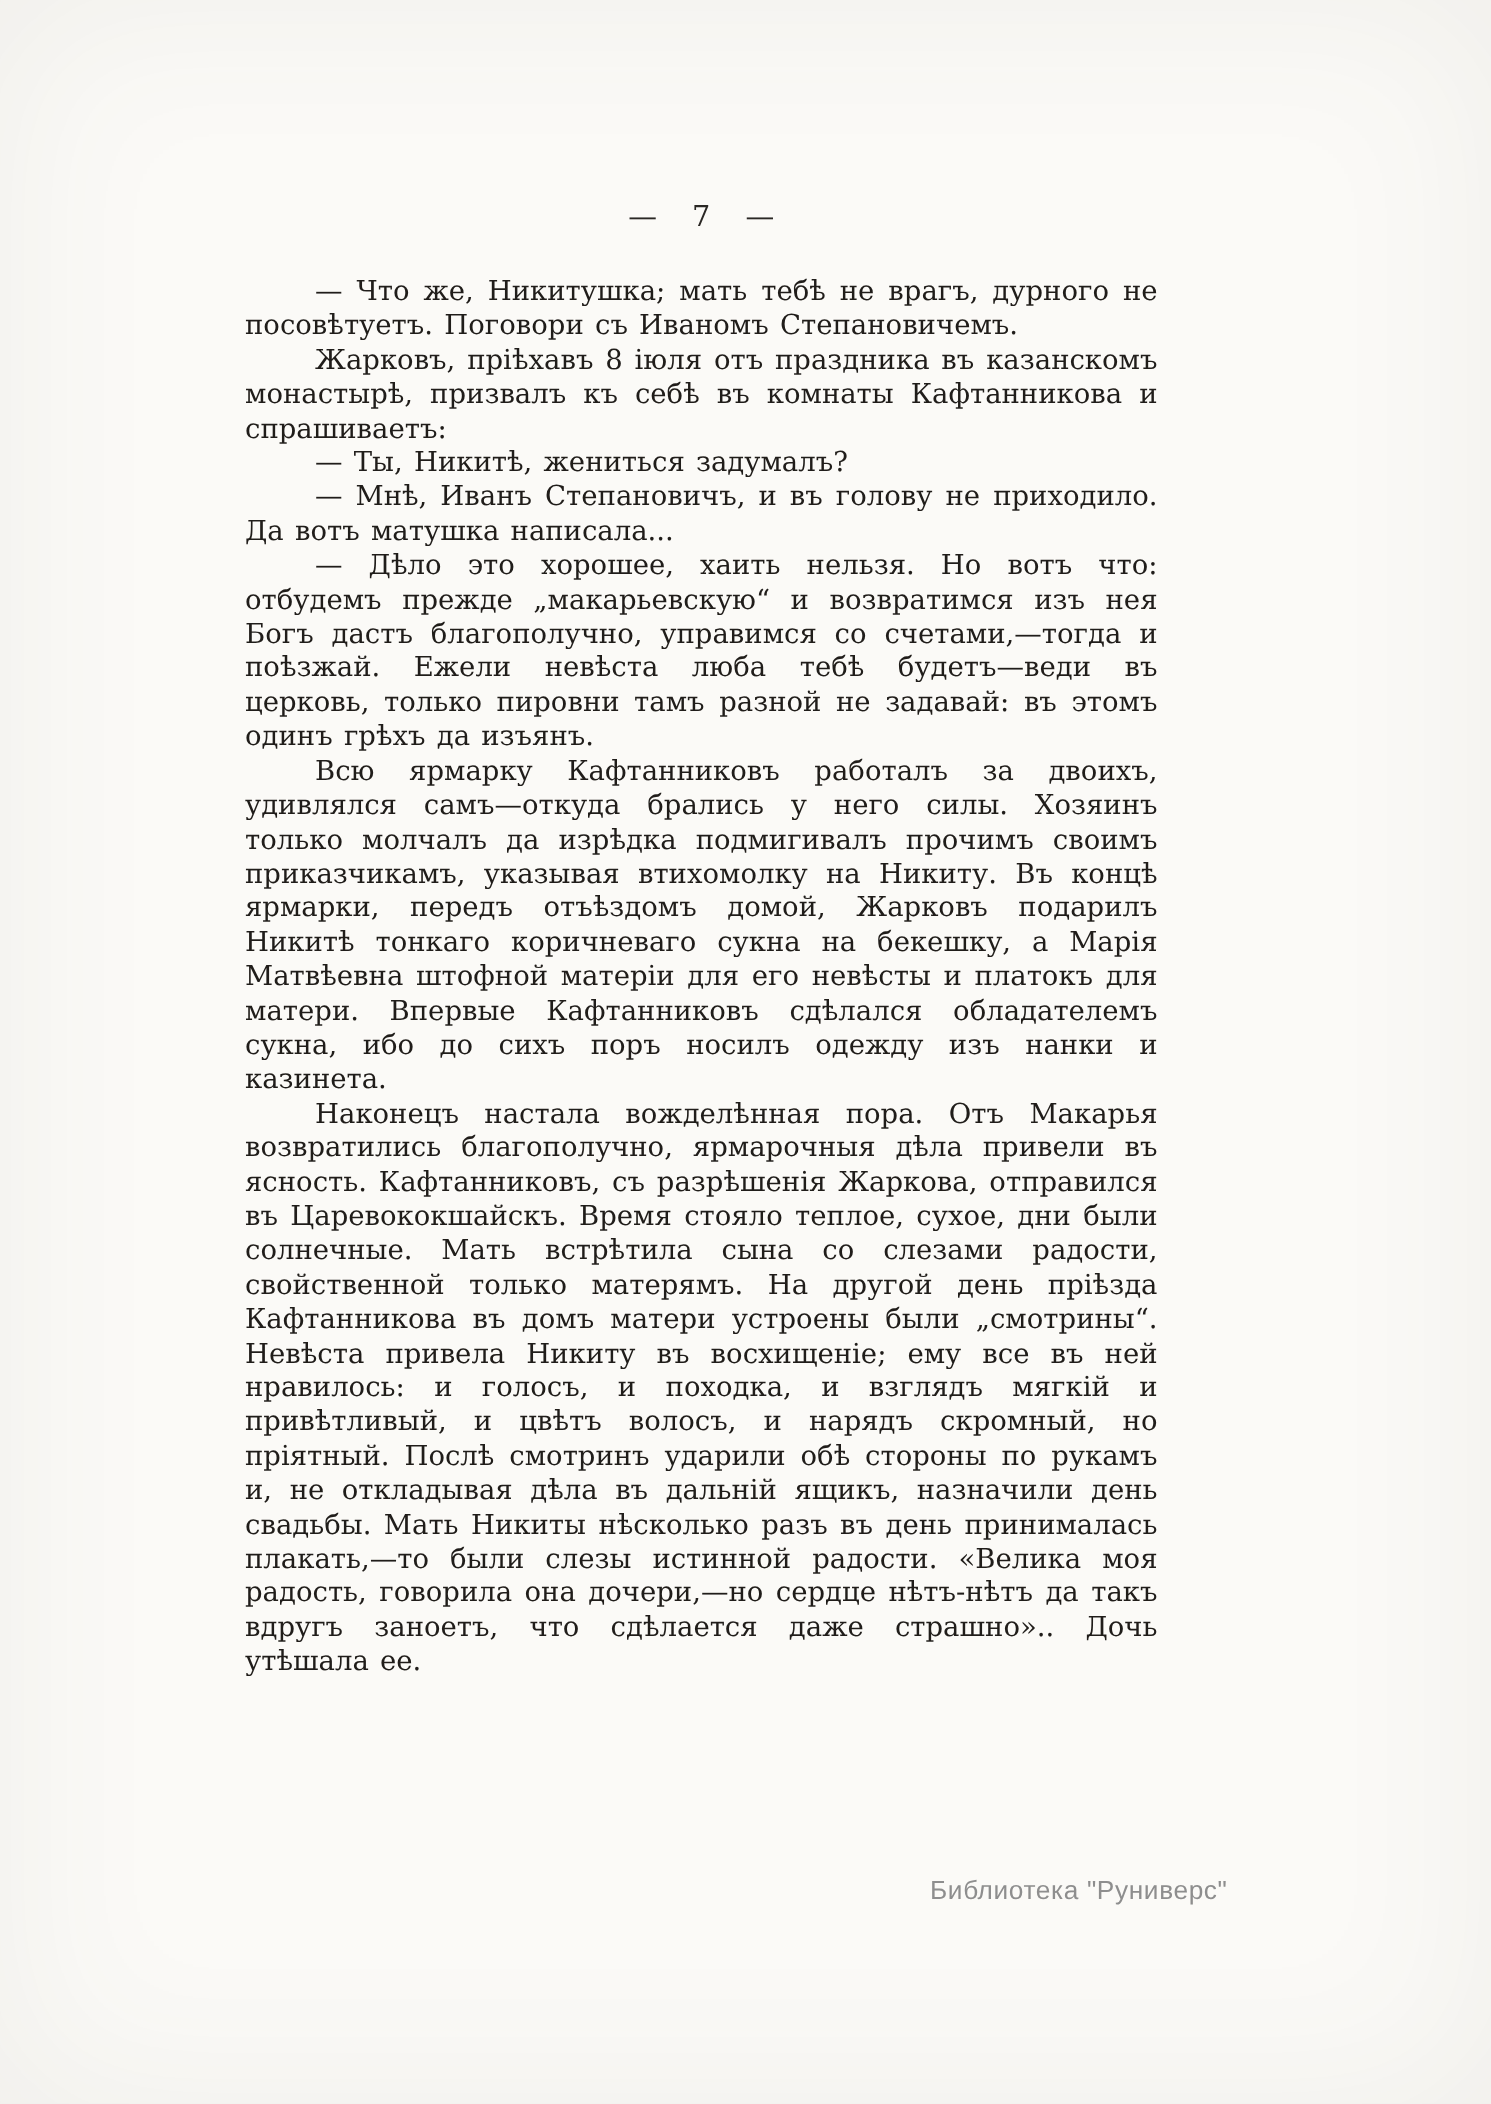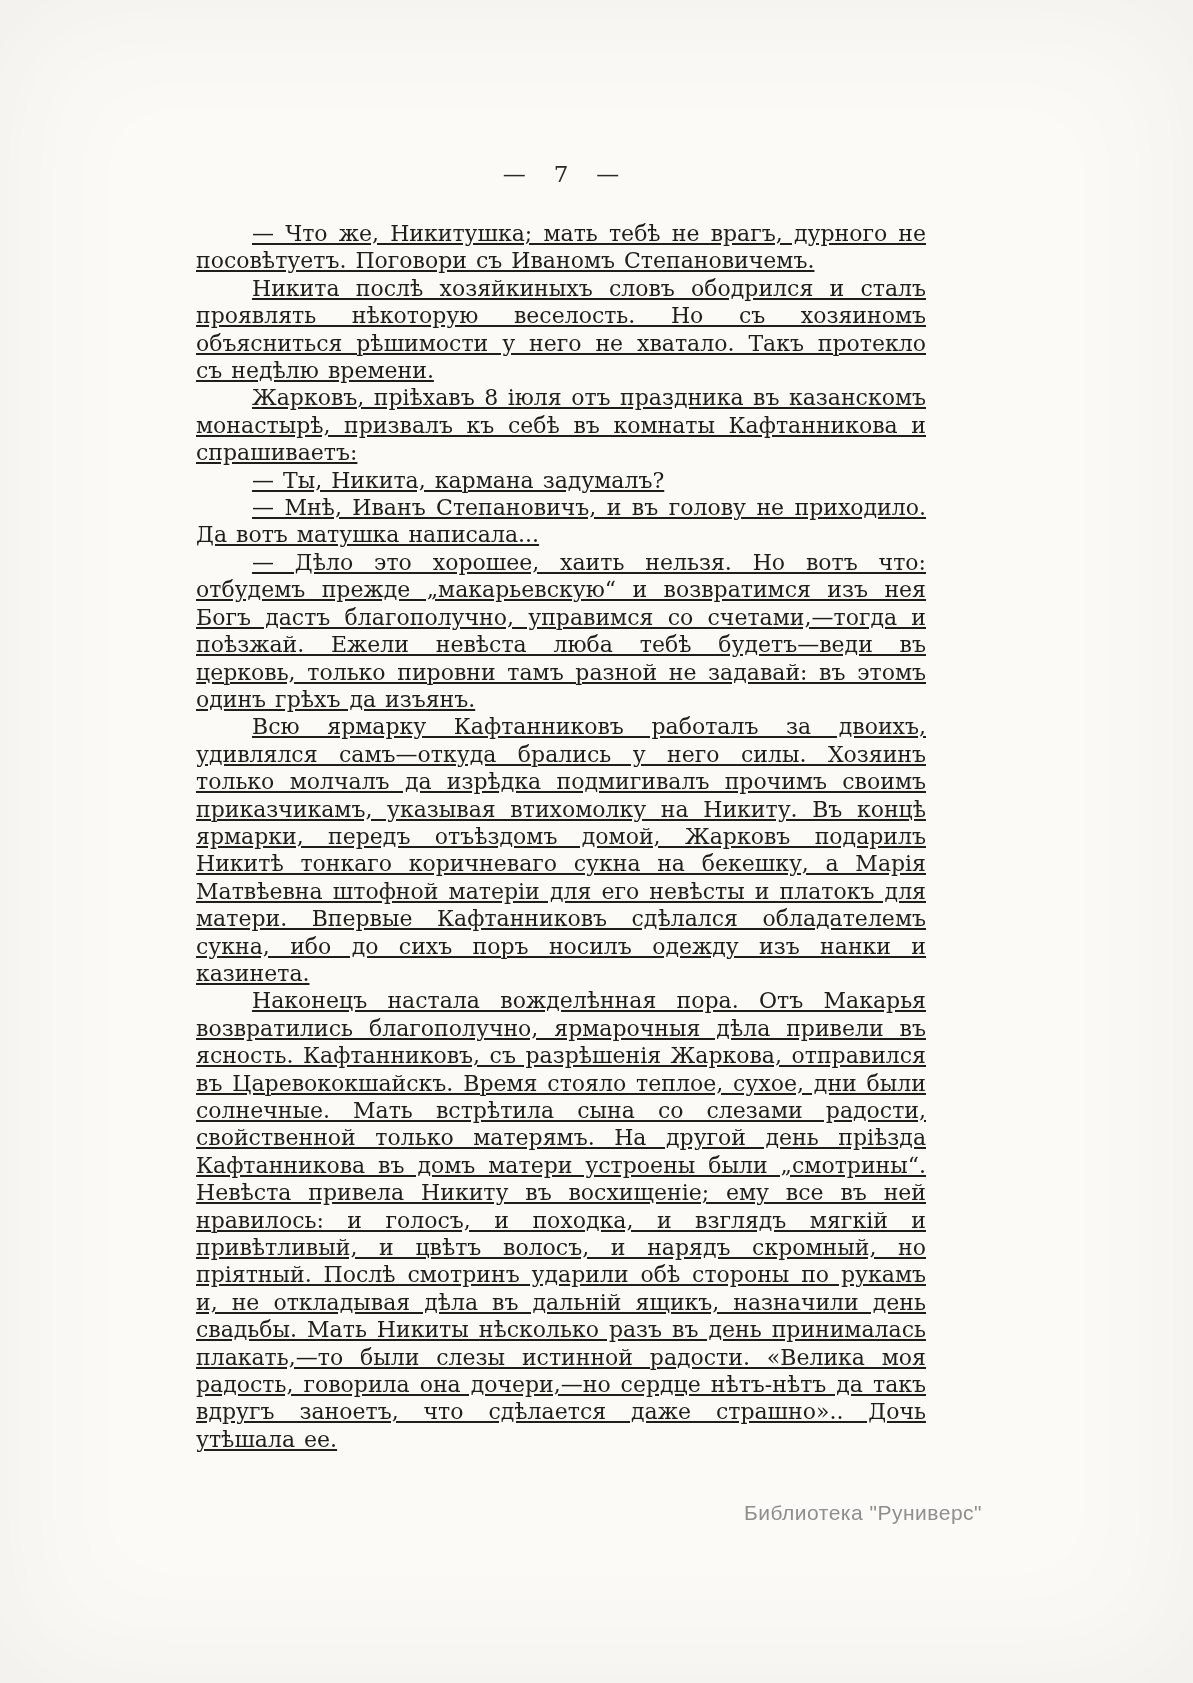--- a/index.html
+++ b/index.html
@@ -40,21 +40,20 @@
     text-align: justify;
     font-size: 22px;
     line-height: 27.4px;
     word-spacing: 2px;
     color: #201d1a;
   }
 
   .text-block p {
     text-indent: 56px;
     margin: 0;
-    text-decoration: underline;
   }
 
   .watermark {
     position: absolute;
     top: 1501px;
     left: 744px;
     font-family: "Liberation Sans", sans-serif;
     font-size: 21px;
     letter-spacing: 0.5px;
     color: #8e8e8e;
@@ -64,23 +63,22 @@
 <body>
 
 <div class="page">
 
   <div class="page-number">
     <span>—</span><span class="num">7</span><span>—</span>
   </div>
 
   <div class="text-block">
     <p>— Что же, Никитушка; мать тебѣ не врагъ, дурного не посовѣтуетъ. Поговори съ Иваномъ Степановичемъ.</p>
-    <p>Никита послѣ хозяйкиныхъ словъ ободрился и сталъ проявлять нѣкоторую веселость. Но съ хозяиномъ объясниться рѣшимости у него не хватало. Такъ протекло съ недѣлю времени.</p>
     <p>Жарковъ, пріѣхавъ 8 іюля отъ праздника въ казанскомъ монастырѣ, призвалъ къ себѣ въ комнаты Кафтанникова и спрашиваетъ:</p>
-    <p>— Ты, Никита, кармана задумалъ?</p>
+    <p>— Ты, Никитѣ, жениться задумалъ?</p>
     <p>— Мнѣ, Иванъ Степановичъ, и въ голову не приходило. Да вотъ матушка написала...</p>
     <p>— Дѣло это хорошее, хаить нельзя. Но вотъ что: отбудемъ прежде „макарьевскую“ и возвратимся изъ нея Богъ дастъ благополучно, управимся со счетами,—тогда и поѣзжай. Ежели невѣста люба тебѣ будетъ—веди въ церковь, только пировни тамъ разной не задавай: въ этомъ одинъ грѣхъ да изъянъ.</p>
     <p>Всю ярмарку Кафтанниковъ работалъ за двоихъ, удивлялся самъ—откуда брались у него силы. Хозяинъ только молчалъ да изрѣдка подмигивалъ прочимъ своимъ приказчикамъ, указывая втихомолку на Никиту. Въ концѣ ярмарки, передъ отъѣздомъ домой, Жарковъ подарилъ Никитѣ тонкаго коричневаго сукна на бекешку, а Марія Матвѣевна штофной матеріи для его невѣсты и платокъ для матери. Впервые Кафтанниковъ сдѣлался обладателемъ сукна, ибо до сихъ поръ носилъ одежду изъ нанки и казинета.</p>
     <p>Наконецъ настала вожделѣнная пора. Отъ Макарья возвратились благополучно, ярмарочныя дѣла привели въ ясность. Кафтанниковъ, съ разрѣшенія Жаркова, отправился въ Царевококшайскъ. Время стояло теплое, сухое, дни были солнечные. Мать встрѣтила сына со слезами радости, свойственной только матерямъ. На другой день пріѣзда Кафтанникова въ домъ матери устроены были „смотрины“. Невѣста привела Никиту въ восхищеніе; ему все въ ней нравилось: и голосъ, и походка, и взглядъ мягкій и привѣтливый, и цвѣтъ волосъ, и нарядъ скромный, но пріятный. Послѣ смотринъ ударили обѣ стороны по рукамъ и, не откладывая дѣла въ дальній ящикъ, назначили день свадьбы. Мать Никиты нѣсколько разъ въ день принималась плакать,—то были слезы истинной радости. «Велика моя радость, говорила она дочери,—но сердце нѣтъ-нѣтъ да такъ вдругъ заноетъ, что сдѣлается даже страшно».. Дочь утѣшала ее.</p>
   </div>
 
   <div class="watermark">Библиотека "Руниверс"</div>
 
 </div>
 

